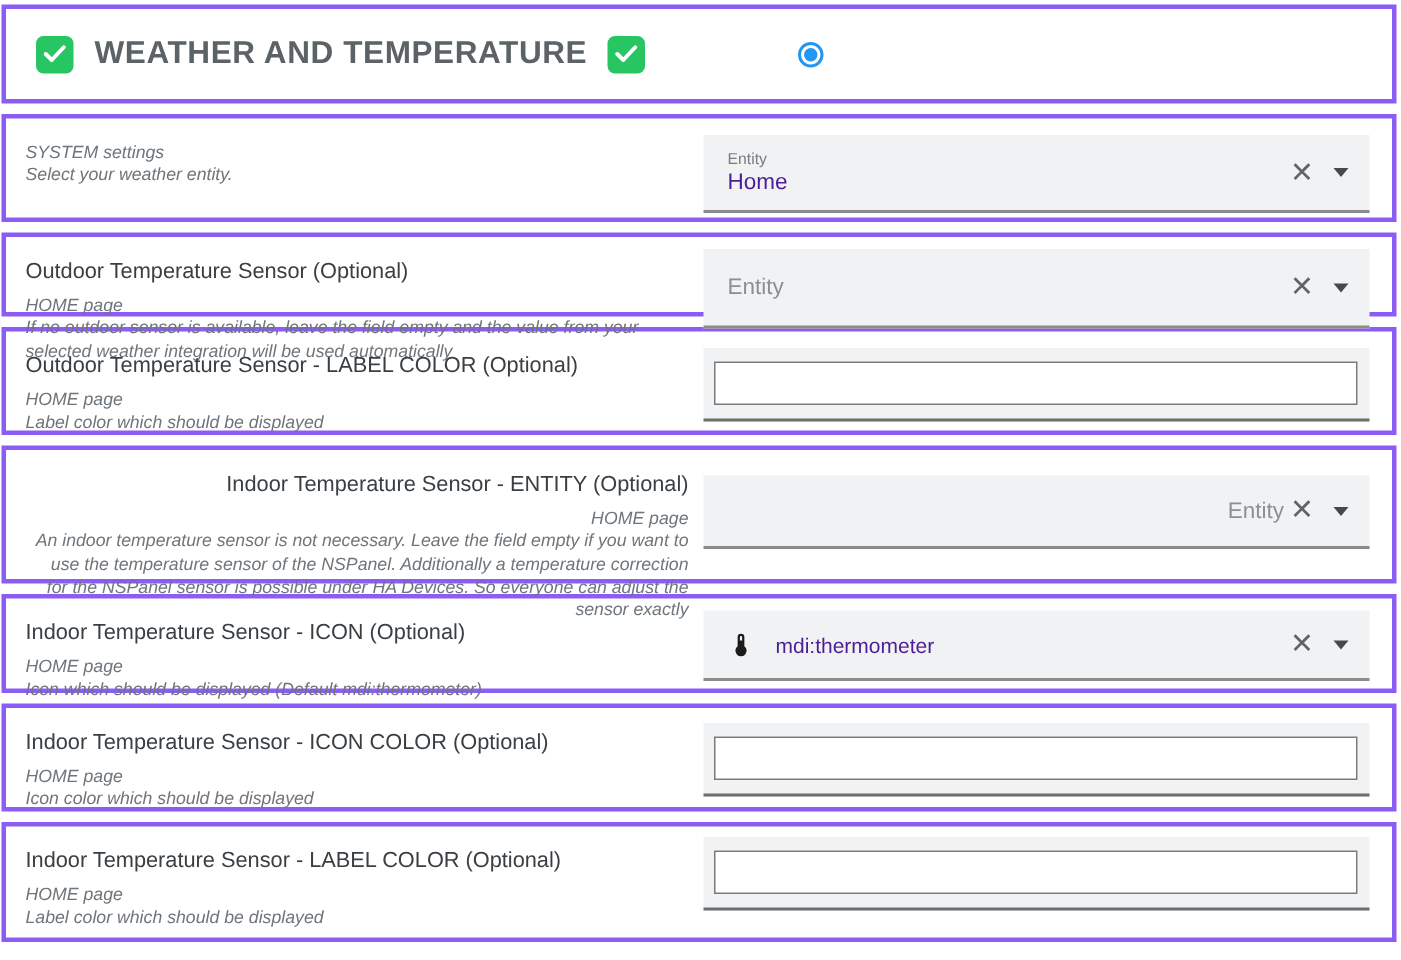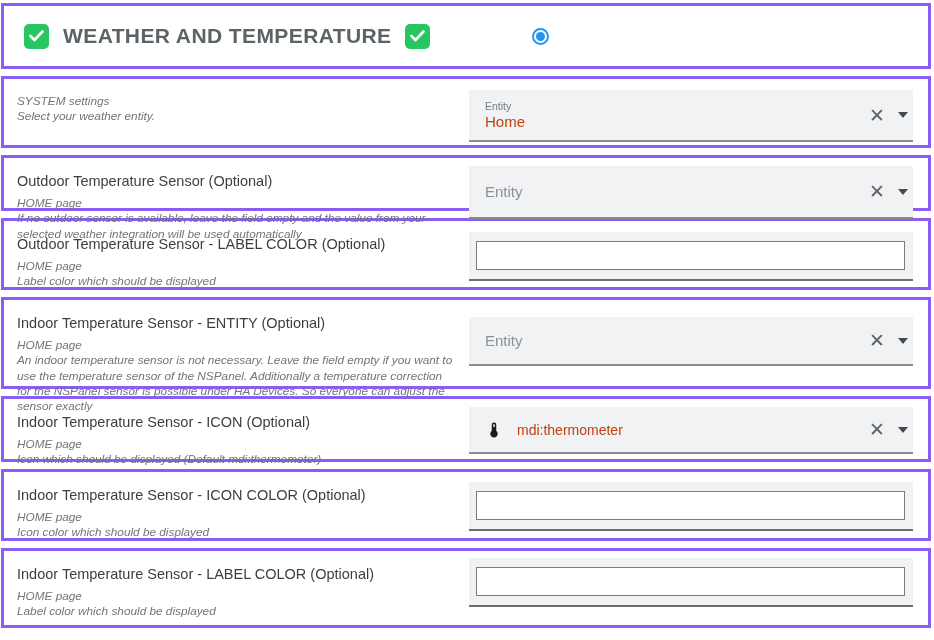--- a/index.html
+++ b/index.html
@@ -44,38 +44,38 @@
   .radio-inner { width: 9px; height: 9px; border-radius: 50%; background: #2196f3; }
 
   
   .row-text { flex: 1 1 auto; padding: 15px 10px 8px 13px; }
   .row-title { font-size: 14.5px; color: #3a3f44; margin-bottom: 7px; }
   .row-subtitle, .row-desc {
     font-size: 11.8px; font-style: italic; color: #6e757b; line-height: 1.3;
   }
   .row-field { width: 444px; flex: 0 0 auto; margin-right: 15px; }
 
-  .h72 { height: 72px; } .h76 { height: 56px; } .h92 { height: 92px; }
+  .h72 { height: 72px; } .h76 { height: 56px; } .h92 { height: 92px; text-align: right; }
   .h66 { height: 66px; } .h80 { height: 80px; }
 
   
   .select {
     background: #f1f2f3;
     border-bottom: 2px solid #8b8b8b;
     height: 50px; margin-top: 10px;
     display: flex; align-items: center;
-    padding: 0 1px 0 16px;
+    padding: 0 10px 0 16px;
     cursor: pointer;
   }
   .select.tall { height: 52px; margin-top: 11px; }
   .select.offset { margin-top: 17px; height: 49px; }
   .select.short { margin-top: 8px; height: 47px; }
   .select-body { flex: 1 1 auto; overflow: hidden; }
   .float-label { font-size: 10.5px; color: #757d82; display: block; margin-bottom: 1px; }
-  .select-value { font-size: 15px; color: #c2410c; }
+  .select-value { font-size: 15px; color: #4c1d95; }
   .select-placeholder { font-size: 15px; color: #8a9095; }
   .icon-value { display: flex; align-items: center; gap: 14px; }
   .icon-value .select-value { font-size: 14px; }
   .clear-x {
     font-size: 19px; color: #606468; line-height: 1;
     padding: 2px 4px; cursor: pointer; flex: 0 0 auto;
   }
   .caret {
     width: 0; height: 0; margin-left: 9px; margin-right: 4px;
     border-left: 5px solid transparent; border-right: 5px solid transparent;

